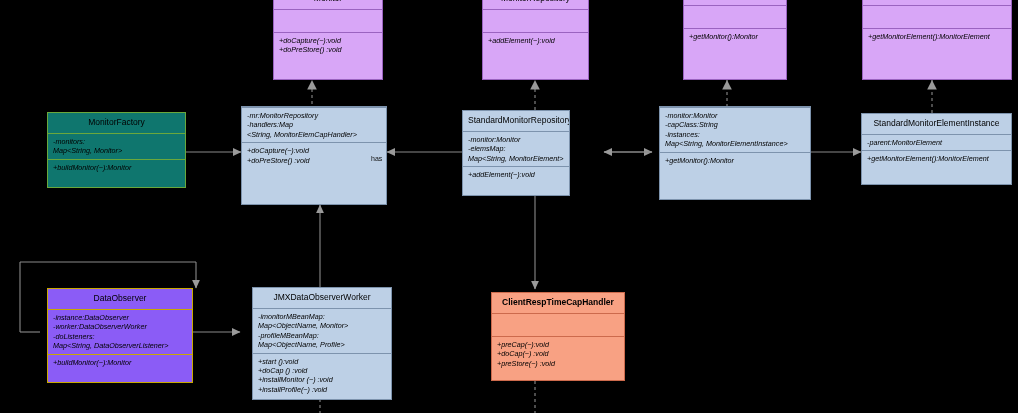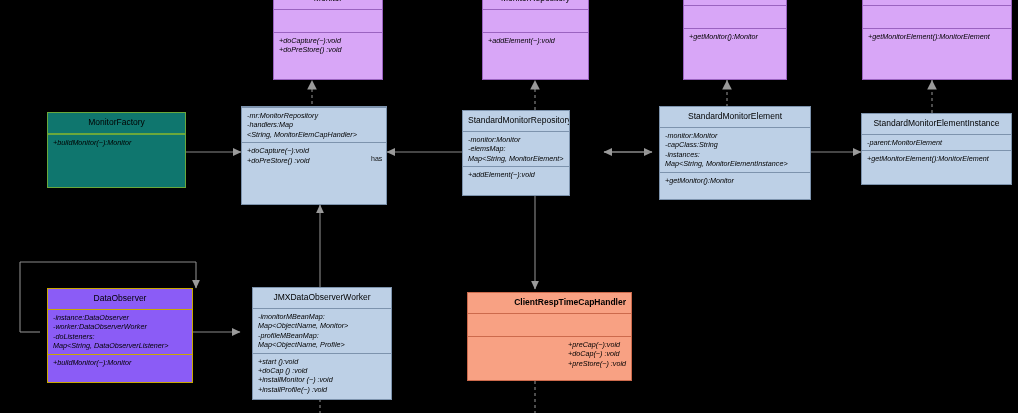--- a/index.html
+++ b/index.html
@@ -121,20 +121,24 @@
     <div class="sec attrs flat-empty"></div>
     <div class="divider"></div>
     <div class="sec ops">
       <div class="line">+getMonitorElement():MonitorElement</div>
     </div>
   </div>
 
   <div class="uml c-green" style="left:47px;top:112px;width:139px;height:76px;">
     <div class="sec title">MonitorFactory</div>
     <div class="divider"></div>
+    <div class="sec attrs">
+      <div class="line">-monitors:</div>
+      <div class="line">Map&lt;String, Monitor&gt;</div>
+    </div>
     <div class="divider"></div>
     <div class="sec ops">
       <div class="line">+buildMonitor(~):Monitor</div>
     </div>
   </div>
 
   <div class="uml c-blue" style="left:241px;top:106px;width:146px;height:99px;">
     <div class="divider"></div>
     <div class="sec attrs">
       <div class="line">-mr:MonitorRepository</div>
@@ -156,21 +160,20 @@
       <div class="line">-elemsMap:</div>
       <div class="line">Map&lt;String, MonitorElement&gt;</div>
     </div>
     <div class="divider"></div>
     <div class="sec ops">
       <div class="line">+addElement(~):void</div>
     </div>
   </div>
 
   <div class="uml c-blue" style="left:659px;top:106px;width:152px;height:94px;">
-    <div class="sec title">StandardMonitorElement</div>
     <div class="divider"></div>
     <div class="sec attrs">
       <div class="line">-monitor:Monitor</div>
       <div class="line">-capClass:String</div>
       <div class="line">-instances:</div>
       <div class="line">Map&lt;String, MonitorElementInstance&gt;</div>
     </div>
     <div class="divider"></div>
     <div class="sec ops">
       <div class="line">+getMonitor():Monitor</div>
@@ -215,21 +218,21 @@
     </div>
     <div class="divider"></div>
     <div class="sec ops">
       <div class="line">+start ():void</div>
       <div class="line">+doCap () :void</div>
       <div class="line">+installMonitor (~) :void</div>
       <div class="line">+installProfile(~) :void</div>
     </div>
   </div>
 
-  <div class="uml c-orange" style="left:467px;top:292px;width:165px;height:89px;align-items:flex-end;">
+  <div class="uml c-orange" style="left:491px;top:292px;width:134px;height:89px;">
     <div class="sec title bold-title">ClientRespTimeCapHandler</div>
     <div class="divider"></div>
     <div class="sec attrs flat-empty"></div>
     <div class="divider"></div>
     <div class="sec ops">
       <div class="line">+preCap(~):void</div>
       <div class="line">+doCap(~) :void</div>
       <div class="line">+preStore(~) :void</div>
     </div>
   </div>

